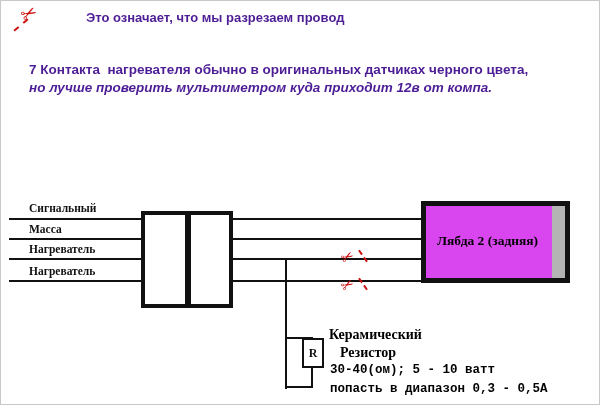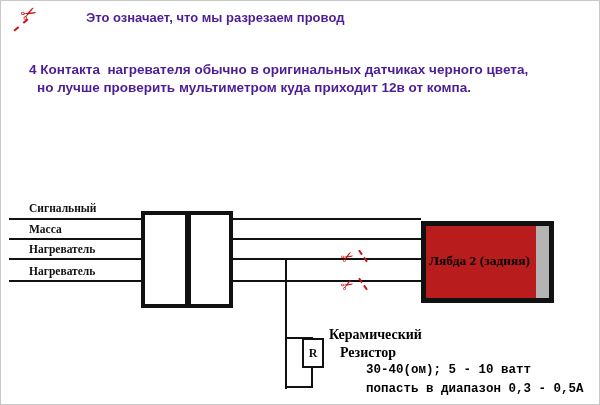--- a/index.html
+++ b/index.html
@@ -4,49 +4,49 @@
 <style>
   html,body{margin:0;padding:0;background:#fff;}
   .canvas{position:relative;width:600px;height:405px;background:#ffffff;border:1px solid #c8c8c8;
           box-sizing:border-box;font-family:"Liberation Sans",sans-serif;overflow:hidden;}
   .abs{position:absolute;}
   .navy{color:#4c1d95;font-weight:bold;white-space:pre;}
   .legend-scissors{left:20px;top:3px;font-size:19px;color:#CC1111;transform:rotate(-28deg);line-height:1;}
   .legend-dash{left:11px;top:23px;width:18px;height:0;border-top:2px dashed #CC1111;transform:rotate(-40deg);}
   .legend-text{left:85px;top:9px;font-size:13px;}
   .note1{left:28px;top:61px;font-size:13.5px;}
-  .note2{left:36px;top:79px;font-size:13.5px;}
+  .note2{left:28px;top:79px;font-size:13.5px;font-style:italic;}
   .wire{height:2px;background:#111;}
   .wire-label{font-family:"Liberation Serif",serif;font-weight:bold;font-size:11.5px;color:#111;white-space:pre;text-align:center;}
   .cbox{border:4px solid #111;background:#fff;box-sizing:border-box;}
   .connector-left{left:140px;top:210px;width:48px;height:97px;}
   .connector-right{left:186px;top:210px;width:46px;height:97px;}
-  .lambda-box{left:420px;top:220px;width:133px;height:82px;border:5px solid #111;background:#b91c1c;box-sizing:border-box;}
+  .lambda-box{left:420px;top:200px;width:149px;height:82px;border:5px solid #111;background:#d946ef;box-sizing:border-box;}
   .lambda-stripe{position:absolute;right:0;top:0;width:13px;height:100%;background:#B4B4B4;}
   .lambda-label{position:absolute;left:0;right:16px;top:27px;text-align:center;font-family:"Liberation Serif",serif;
                 font-weight:bold;font-size:13.5px;color:#000;white-space:pre;}
   .cut-scissors{font-size:15px;color:#CC1111;transform:rotate(-30deg);line-height:1;}
   .cut-dash{width:14px;height:0;border-top:2px dashed #CC1111;}
   .vline{width:2px;background:#111;}
   .hline{height:2px;background:#111;}
   .resistor-box{left:301px;top:337px;width:22px;height:30px;border:2px solid #111;background:#fff;box-sizing:border-box;
                 text-align:center;font-family:"Liberation Serif",serif;font-size:12px;font-weight:bold;line-height:26px;color:#111;}
   .res-name{font-family:"Liberation Serif",serif;font-weight:bold;font-size:14px;color:#000;white-space:pre;}
-  .res-spec{font-family:"Liberation Mono","DejaVu Sans Mono",monospace;font-weight:bold;font-size:12.5px;color:#000;white-space:pre;margin-left:36px;}
+  .res-spec{font-family:"Liberation Mono","DejaVu Sans Mono",monospace;font-weight:bold;font-size:12.5px;color:#000;white-space:pre;}
 </style>
 </head>
 <body>
 
 <div class="canvas">
 
   <div class="abs legend-dash"></div>
   <span class="abs legend-scissors">✂</span>
   <div class="abs navy legend-text">Это означает, что мы разрезаем провод</div>
 
-  <div class="abs navy note1">4 Контакта  нагревателя обычно в оригинальных датчиках черного цвета,</div>
+  <div class="abs navy note1">7 Контакта  нагревателя обычно в оригинальных датчиках черного цвета,</div>
   <div class="abs navy note2">но лучше проверить мультиметром куда приходит 12в от компа.</div>
 
   <div class="abs wire-label" style="left:28px;top:201px;">Сигнальный</div>
   <div class="abs wire-label" style="left:28px;top:222px;">Масса</div>
   <div class="abs wire-label" style="left:28px;top:242px;">Нагреватель</div>
   <div class="abs wire-label" style="left:28px;top:264px;">Нагреватель</div>
 
   <div class="abs wire" style="left:8px;top:217px;width:132px;"></div>
   <div class="abs wire" style="left:8px;top:237px;width:132px;"></div>
   <div class="abs wire" style="left:8px;top:257px;width:132px;"></div>

